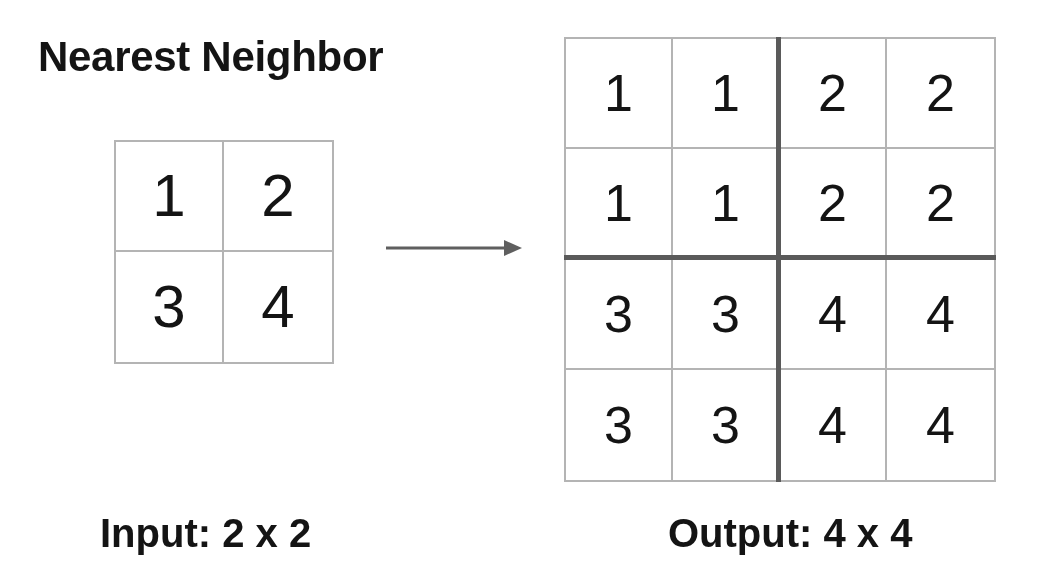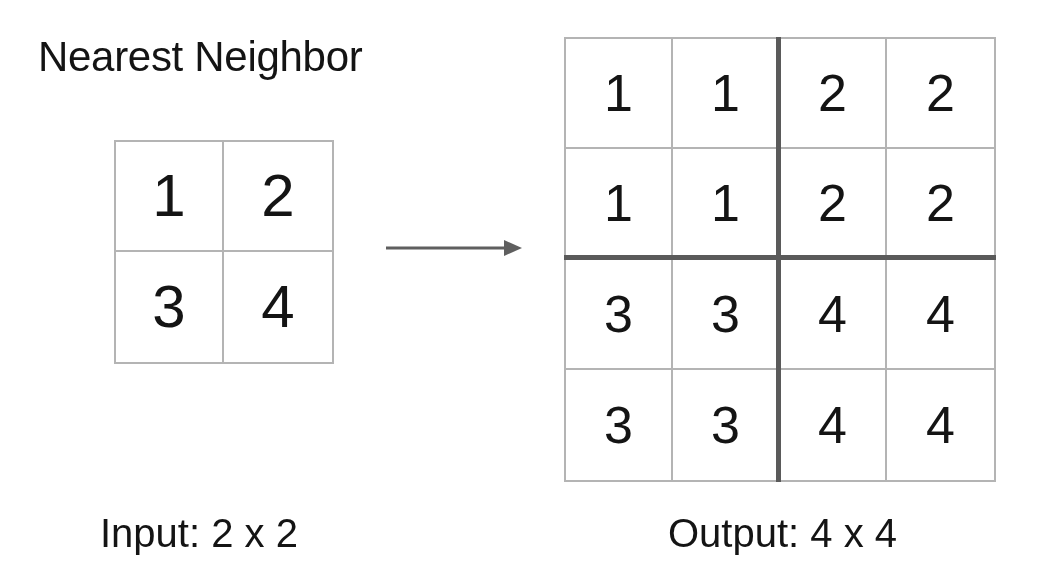--- a/index.html
+++ b/index.html
@@ -25,21 +25,21 @@
     width: 1044px;
     height: 580px;
   }
 
   
   .title {
     position: absolute;
     left: 38px;
     top: 36px;
     font-size: 42px;
-    font-weight: normal;
+    font-weight: bold;
     line-height: 1;
     letter-spacing: -0.3px;
     white-space: nowrap;
     color: #141414;
   }
 
   
   .grid {
     position: absolute;
     box-sizing: border-box;
@@ -119,21 +119,21 @@
     left: 386px;
     top: 232px;
     width: 136px;
     height: 32px;
   }
 
   
   .caption {
     position: absolute;
     font-size: 40px;
-    font-weight: normal;
+    font-weight: bold;
     line-height: 1;
     white-space: nowrap;
     color: #141414;
   }
   .caption-input  { left: 100px; top: 513px; }
   .caption-output { left: 668px; top: 513px; }
 </style>
 </head>
 <body>
 

